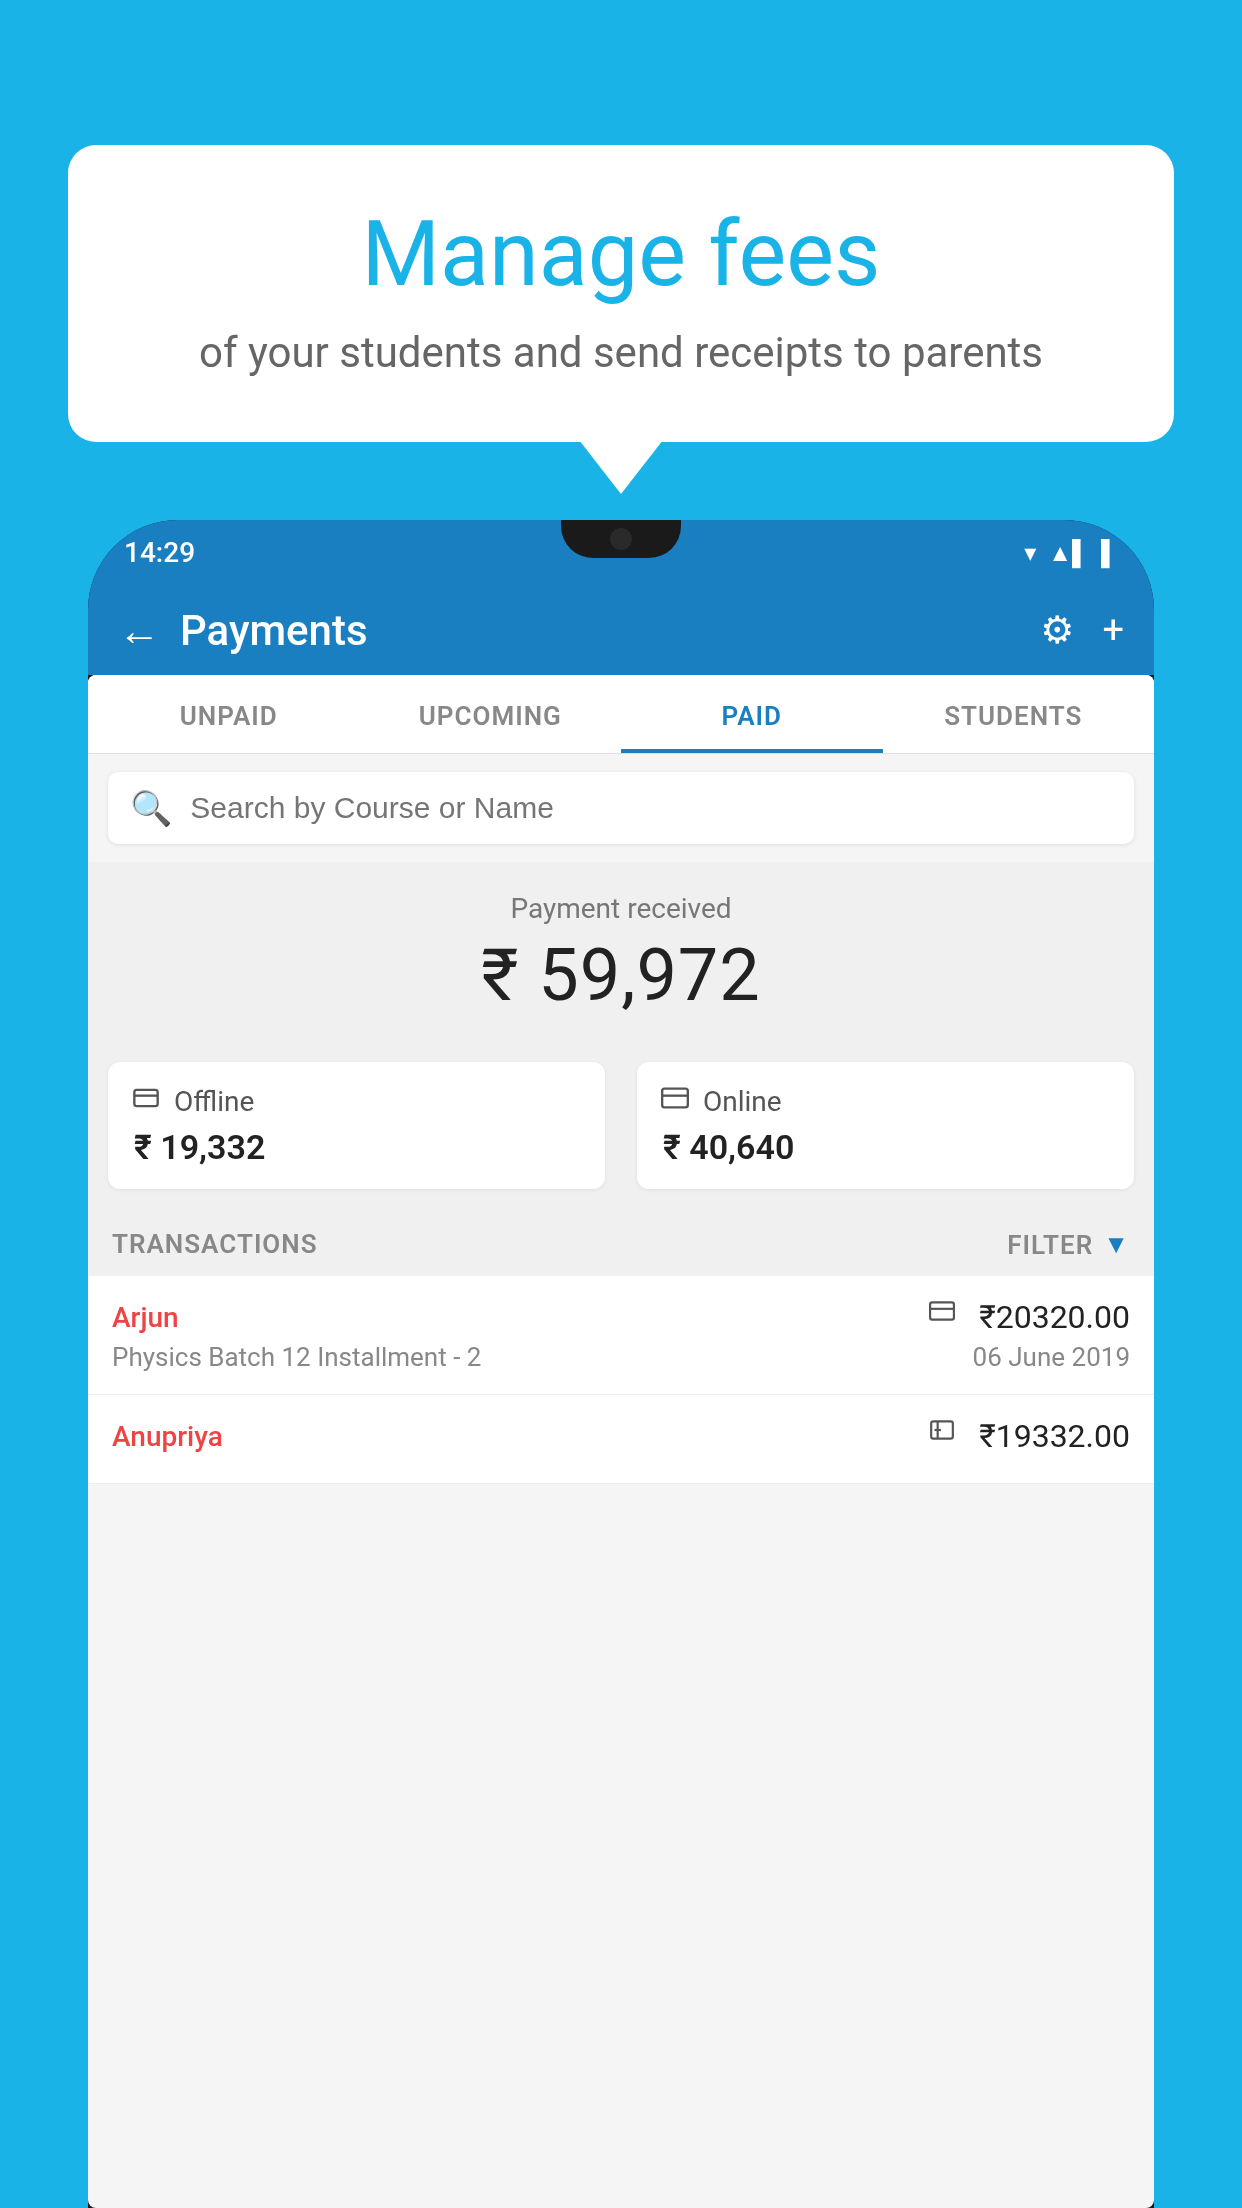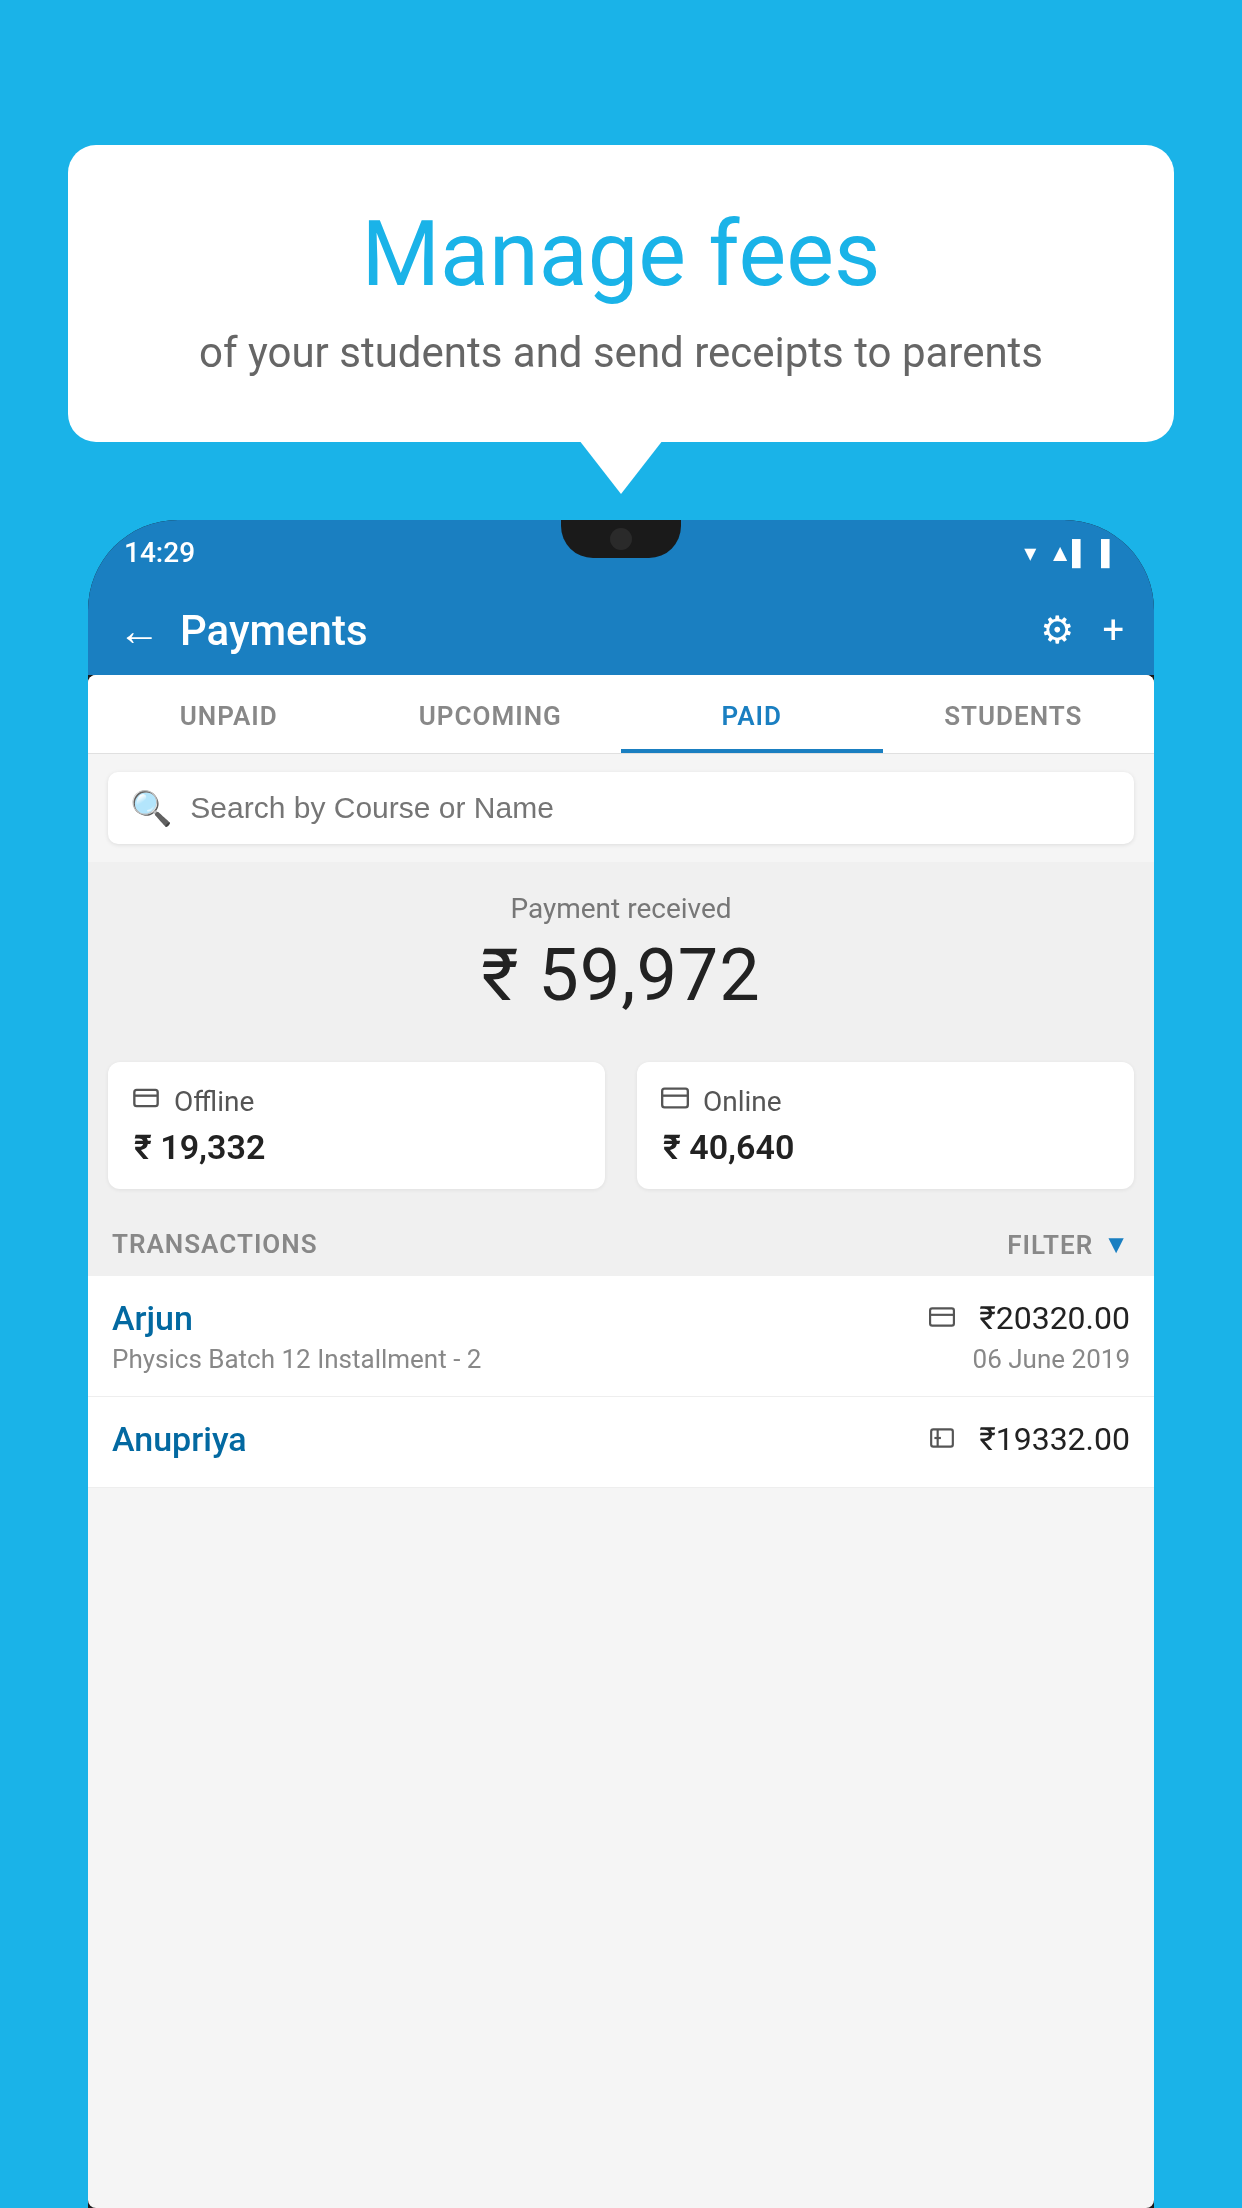--- a/index.html
+++ b/index.html
@@ -293,27 +293,27 @@
       padding: 22px 24px;
       border-bottom: 1px solid #eee;
     }
     .transaction-top {
       display: flex;
       align-items: center;
       justify-content: space-between;
       margin-bottom: 6px;
     }
     .transaction-name {
-      font-size: 34px;
+      font-size: 28px;
       font-weight: 500;
-      color: #0369a1;
+      color: #ef4444;
     }
     .transaction-amount-row {
       display: flex;
-      align-items: flex-end;
+      align-items: flex-start;
       gap: 24px;
     }
     .transaction-type-icon {
       font-size: 28px;
       color: #555;
     }
     .transaction-amount {
       font-size: 32px;
       color: #222;
       font-weight: 400;

